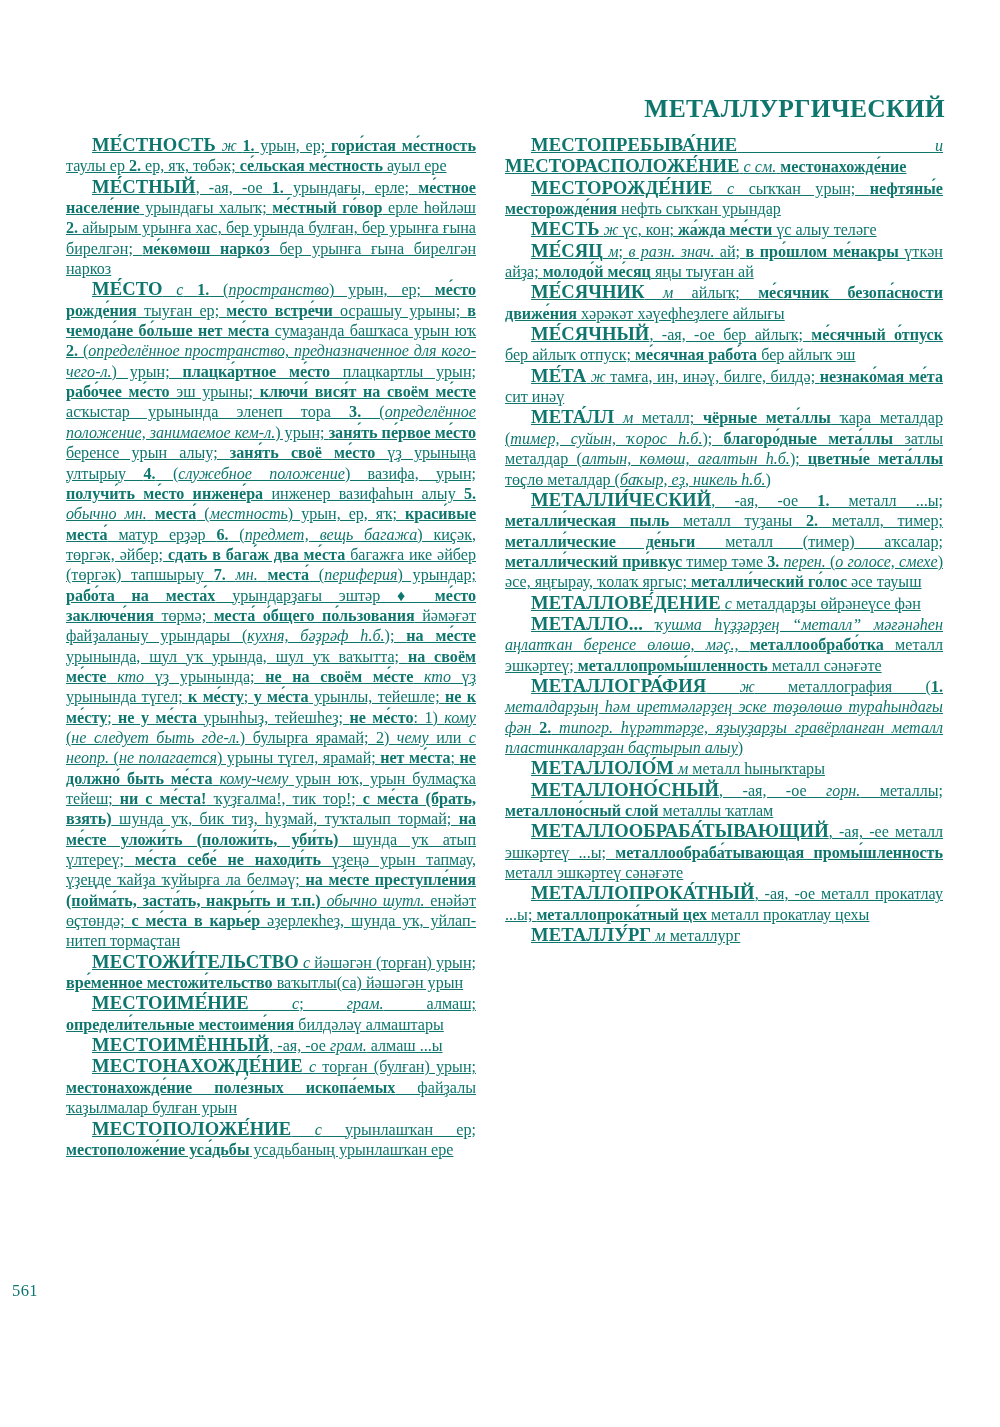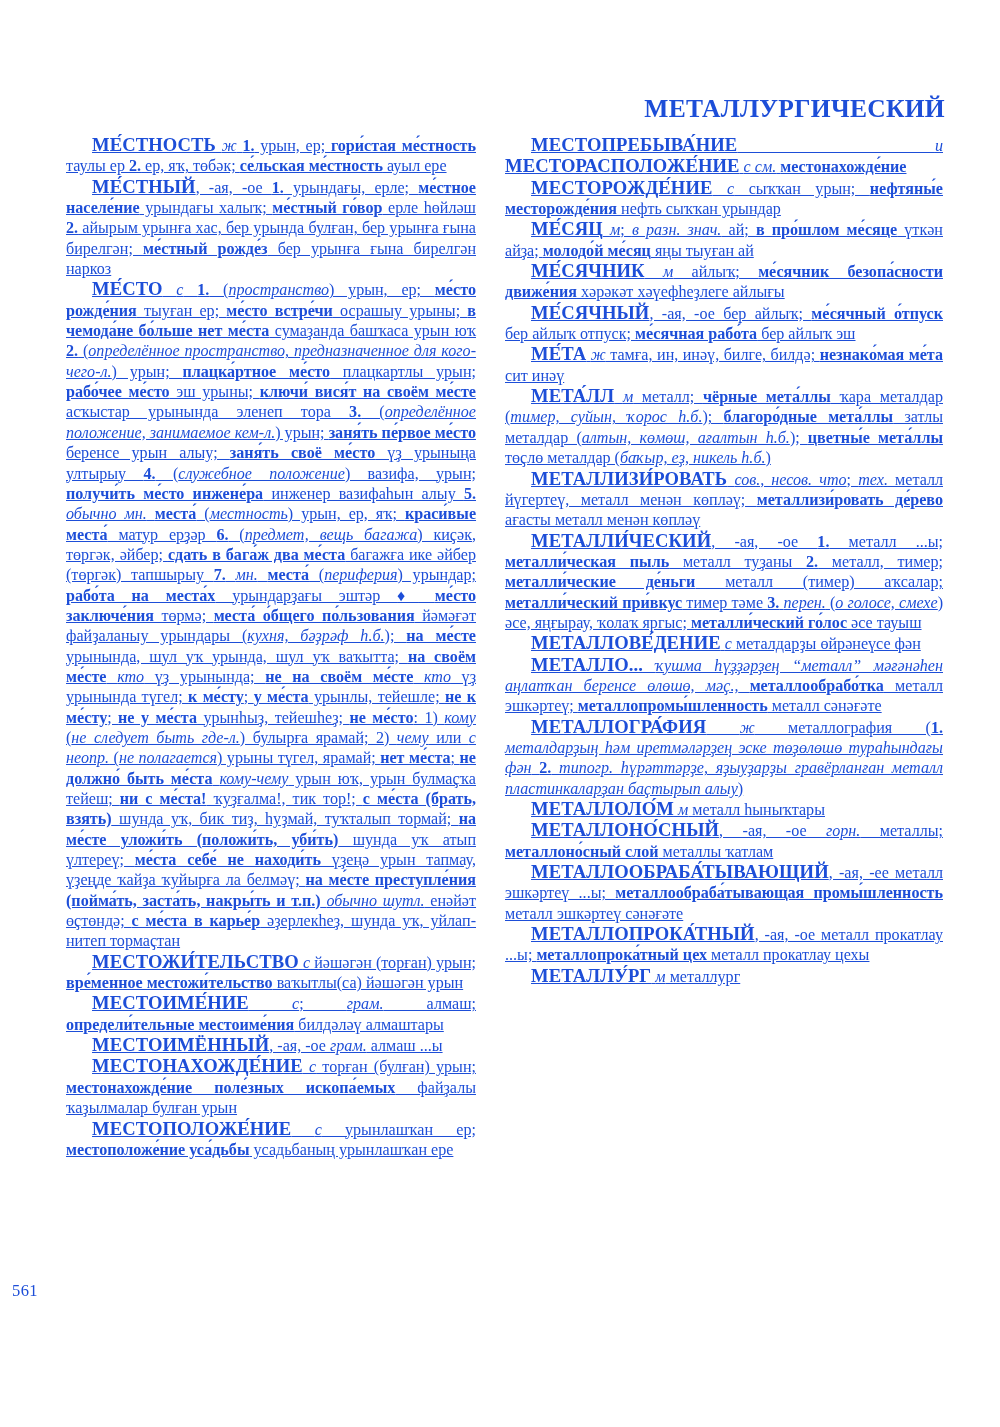--- a/index.html
+++ b/index.html
@@ -8,21 +8,21 @@
     padding: 0;
     background: #ffffff;
   }
   .page {
     position: relative;
     width: 1000px;
     height: 1427px;
     margin: 0 auto;
     background: #ffffff;
     font-family: "Liberation Serif", "DejaVu Serif", serif;
-    color: #1d4ed8;
+    color: #0f766e;
     box-sizing: border-box;
     overflow: hidden;
     border-radius: 25px;
   }
 
   
   .running-head {
     position: absolute;
     top: 96px;
     left: 505px;
@@ -90,37 +90,37 @@
 </head>
 <body>
 
 <div class="page">
 
   <div class="running-head">МЕТАЛЛУРГИЧЕСКИЙ</div>
 
   <div class="columns">
     <div class="col col-left">
         <p class="entry"><span class="hw">МЕ́СТНОСТЬ</span> <span class="i">ж</span> <span class="num">1.</span> урын, ер; <span class="b">гори́стая ме́стность</span> таулы ер <span class="num">2.</span> ер, яҡ, төбәк; <span class="b">се́льская ме́стность</span> ауыл ере</p>
-        <p class="entry"><span class="hw">МЕ́СТНЫЙ</span>, -ая, -ое <span class="num">1.</span> урындағы, ерле; <span class="b">ме́стное населе́ние</span> урындағы халыҡ; <span class="b">ме́стный го́вор</span> ерле һөйләш <span class="num">2.</span> айырым урынға хас, бер урында булған, бер урынға ғына бирелгән; <span class="b">ме́стный рожде́з</span> бер урынға ғына бирелгән наркоз</p>
+        <p class="entry"><span class="hw">МЕ́СТНЫЙ</span>, -ая, -ое <span class="num">1.</span> урындағы, ерле; <span class="b">ме́стное населе́ние</span> урындағы халыҡ; <span class="b">ме́стный го́вор</span> ерле һөйләш <span class="num">2.</span> айырым урынға хас, бер урында булған, бер урынға ғына бирелгән; <span class="b">ме́көмөш нарко́з</span> бер урынға ғына бирелгән наркоз</p>
         <p class="entry"><span class="hw">МЕ́СТО</span> <span class="i">с</span> <span class="num">1.</span> (<span class="i">пространство</span>) урын, ер; <span class="b">ме́сто рожде́ния</span> тыуған ер; <span class="b">ме́сто встре́чи</span> осрашыу урыны; <span class="b">в чемода́не бо́льше нет ме́ста</span> сумаҙанда башҡаса урын юҡ <span class="num">2.</span> (<span class="i">определённое пространство, предназначенное для кого-чего-л.</span>) урын; <span class="b">плацка́ртное ме́сто</span> плацкартлы урын; <span class="b">рабо́чее ме́сто</span> эш урыны; <span class="b">ключи́ вися́т на своём ме́сте</span> асҡыстар урынында эленеп тора <span class="num">3.</span> (<span class="i">определённое положение, занимаемое кем-л.</span>) урын; <span class="b">заня́ть пе́рвое ме́сто</span> беренсе урын алыу; <span class="b">заня́ть своё ме́сто</span> үҙ урыныңа ултырыу <span class="num">4.</span> (<span class="i">служебное положение</span>) вазифа, урын; <span class="b">получи́ть ме́сто инжене́ра</span> инженер вазифаһын алыу <span class="num">5.</span> <span class="i">обычно мн.</span> <span class="b">места́</span> (<span class="i">местность</span>) урын, ер, яҡ; <span class="b">краси́вые места́</span> матур ерҙәр <span class="num">6.</span> (<span class="i">предмет, вещь багажа</span>) киҫәк, төргәк, әйбер; <span class="b">сдать в бага́ж два ме́ста</span> багажға ике әйбер (төргәк) тапшырыу <span class="num">7.</span> <span class="i">мн.</span> <span class="b">места́</span> (<span class="i">периферия</span>) урындар; <span class="b">рабо́та на места́х</span> урындарҙағы эштәр <span class="dia">♦</span> <span class="b">ме́сто заключе́ния</span> төрмә; <span class="b">места́ о́бщего по́льзования</span> йәмәғәт файҙаланыу урындары (<span class="i">кухня, бәҙрәф һ.б.</span>); <span class="b">на ме́сте</span> урынында, шул уҡ урында, шул уҡ ваҡытта; <span class="b">на своём ме́сте</span> <span class="i">кто</span> үҙ урынында; <span class="b">не на своём ме́сте</span> <span class="i">кто</span> үҙ урынында түгел; <span class="b">к ме́сту</span>; <span class="b">у ме́ста</span> урынлы, тейешле; <span class="b">не к ме́сту</span>; <span class="b">не у ме́ста</span> урынһыҙ, тейешһеҙ; <span class="b">не ме́сто</span>: 1) <span class="i">кому</span> (<span class="i">не следует быть где-л.</span>) булырға ярамай; 2) <span class="i">чему</span> или <span class="i">с неопр.</span> (<span class="i">не полагается</span>) урыны түгел, ярамай; <span class="b">нет ме́ста</span>; <span class="b">не должно́ быть ме́ста</span> <span class="i">кому-чему</span> урын юҡ, урын булмаҫҡа тейеш; <span class="b">ни с ме́ста!</span> ҡуҙғалма!, тик тор!; <span class="b">с ме́ста (брать, взять)</span> шунда уҡ, бик тиҙ, һуҙмай, туҡталып тормай; <span class="b">на ме́сте уложи́ть (положи́ть, уби́ть)</span> шунда уҡ атып үлтереү; <span class="b">ме́ста себе́ не находи́ть</span> үҙеңә урын тапмау, үҙеңде ҡайҙа ҡуйырға ла белмәү; <span class="b">на ме́сте преступле́ния (пойма́ть, заста́ть, накры́ть и т.п.)</span> <span class="i">обычно шутл.</span> енәйәт өҫтөндә; <span class="b">с ме́ста в карье́р</span> әҙерлекһеҙ, шунда уҡ, уйлап-нитеп тормаҫтан</p>
         <p class="entry"><span class="hw">МЕСТОЖИ́ТЕЛЬСТВО</span> <span class="i">с</span> йәшәгән (торған) урын; <span class="b">вре́менное местожи́тельство</span> ваҡытлы(са) йәшәгән урын</p>
         <p class="entry"><span class="hw">МЕСТОИМЕ́НИЕ</span> <span class="i">с</span>; <span class="i">грам.</span> алмаш; <span class="b">определи́тельные местоиме́ния</span> билдәләү алмаштары</p>
         <p class="entry"><span class="hw">МЕСТОИМЁННЫЙ</span>, -ая, -ое <span class="i">грам.</span> алмаш ...ы</p>
         <p class="entry"><span class="hw">МЕСТОНАХОЖДЕ́НИЕ</span> <span class="i">с</span> торған (булған) урын; <span class="b">местонахожде́ние поле́зных ископа́емых</span> файҙалы ҡаҙылмалар булған урын</p>
         <p class="entry last-flush"><span class="hw">МЕСТОПОЛОЖЕ́НИЕ</span> <span class="i">с</span> урынлашҡан ер; <span class="b">местоположе́ние уса́дьбы</span> усадьбаның урынлашҡан ере</p>
       </div>
     <div class="col col-right">
         <p class="entry"><span class="hw">МЕСТОПРЕБЫВА́НИЕ</span> <span class="i">и</span> <span class="hw">МЕСТОРАСПОЛОЖЕ́НИЕ</span> <span class="i">с см.</span> <span class="b">местонахожде́ние</span></p>
         <p class="entry"><span class="hw">МЕСТОРОЖДЕ́НИЕ</span> <span class="i">с</span> сыҡҡан урын; <span class="b">нефтяны́е месторожде́ния</span> нефть сыҡҡан урындар</p>
-        <p class="entry"><span class="hw">МЕ́СЯЦ</span> <span class="i">м</span>; <span class="i">в разн. знач.</span> ай; <span class="b">в про́шлом ме́сяце</span> үткән айҙа; <span class="b">молодо́й ме́сяц</span> яңы тыуған ай</p>
+        <p class="entry"><span class="hw">МЕСТЬ</span> <span class="i">ж</span> үс, кон; <span class="b">жа́жда ме́сти</span> үс алыу теләге</p>
+        <p class="entry"><span class="hw">МЕ́СЯЦ</span> <span class="i">м</span>; <span class="i">в разн. знач.</span> ай; <span class="b">в про́шлом ме́накры</span> үткән айҙа; <span class="b">молодо́й ме́сяц</span> яңы тыуған ай</p>
         <p class="entry"><span class="hw">МЕ́СЯЧНИК</span> <span class="i">м</span> айлыҡ; <span class="b">ме́сячник безопа́сности движе́ния</span> хәрәкәт хәүефһеҙлеге айлығы</p>
         <p class="entry"><span class="hw">МЕ́СЯЧНЫЙ</span>, -ая, -ое бер айлыҡ; <span class="b">ме́сячный о́тпуск</span> бер айлыҡ отпуск; <span class="b">ме́сячная рабо́та</span> бер айлыҡ эш</p>
         <p class="entry"><span class="hw">МЕ́ТА</span> <span class="i">ж</span> тамға, ин, инәү, билге, билдә; <span class="b">незнако́мая ме́та</span> сит инәү</p>
         <p class="entry"><span class="hw">МЕТА́ЛЛ</span> <span class="i">м</span> металл; <span class="b">чёрные мета́ллы</span> ҡара металдар (<span class="i">тимер, суйын, ҡорос һ.б.</span>); <span class="b">благоро́дные мета́ллы</span> затлы металдар (<span class="i">алтын, көмөш, ағалтын һ.б.</span>); <span class="b">цветны́е мета́ллы</span> төҫлө металдар (<span class="i">баҡыр, еҙ, никель һ.б.</span>)</p>
-        <p class="entry"><span class="hw">МЕТАЛЛИЗИ́РОВАТЬ</span> <span class="i">сов., несов. что</span>; <span class="i">тех.</span> металл йүгертеү, металл менән көпләү; <span class="b">металлизи́ровать де́рево</span> ағасты металл менән көпләү</p>
         <p class="entry"><span class="hw">МЕТАЛЛИ́ЧЕСКИЙ</span>, -ая, -ое <span class="num">1.</span> металл ...ы; <span class="b">металли́ческая пыль</span> металл туҙаны <span class="num">2.</span> металл, тимер; <span class="b">металли́ческие де́ньги</span> металл (тимер) аҡсалар; <span class="b">металли́ческий при́вкус</span> тимер тәме <span class="num">3.</span> <span class="i">перен.</span> (<span class="i">о голосе, смехе</span>) әсе, яңғырау, ҡолаҡ яргыс; <span class="b">металли́ческий го́лос</span> әсе тауыш</p>
         <p class="entry"><span class="hw">МЕТАЛЛОВЕ́ДЕНИЕ</span> <span class="i">с</span> металдарҙы өйрәнеүсе фән</p>
         <p class="entry"><span class="hw">МЕТАЛЛО...</span> <span class="i">ҡушма һүҙҙәрҙең “металл” мәғәнәһен аңлатҡан беренсе өлөшө, мәҫ.,</span> <span class="b">металлообрабо́тка</span> металл эшкәртеү; <span class="b">металлопромы́шленность</span> металл сәнәғәте</p>
         <p class="entry"><span class="hw">МЕТАЛЛОГРА́ФИЯ</span> <span class="i">ж</span> металлография (<span class="num">1.</span> <span class="i">металдарҙың һәм иретмәләрҙең эске төҙөлөшө тураһындағы фән</span> <span class="num">2.</span> <span class="i">типогр. һүрәттәрҙе, яҙыуҙарҙы гравёрланған металл пластинкаларҙан баҫтырып алыу</span>)</p>
         <p class="entry"><span class="hw">МЕТАЛЛОЛО́М</span> <span class="i">м</span> металл һыныҡтары</p>
         <p class="entry"><span class="hw">МЕТАЛЛОНО́СНЫЙ</span>, -ая, -ое <span class="i">горн.</span> металлы; <span class="b">металлоно́сный слой</span> металлы ҡатлам</p>
         <p class="entry"><span class="hw">МЕТАЛЛООБРАБА́ТЫВАЮЩИЙ</span>, -ая, -ее металл эшкәртеү ...ы; <span class="b">металлообраба́тывающая промы́шленность</span> металл эшкәртеү сәнәғәте</p>
         <p class="entry"><span class="hw">МЕТАЛЛОПРОКА́ТНЫЙ</span>, -ая, -ое металл прокатлау ...ы; <span class="b">металлопрока́тный цех</span> металл прокатлау цехы</p>
         <p class="entry"><span class="hw">МЕТАЛЛУ́РГ</span> <span class="i">м</span> металлург</p>
       </div>

